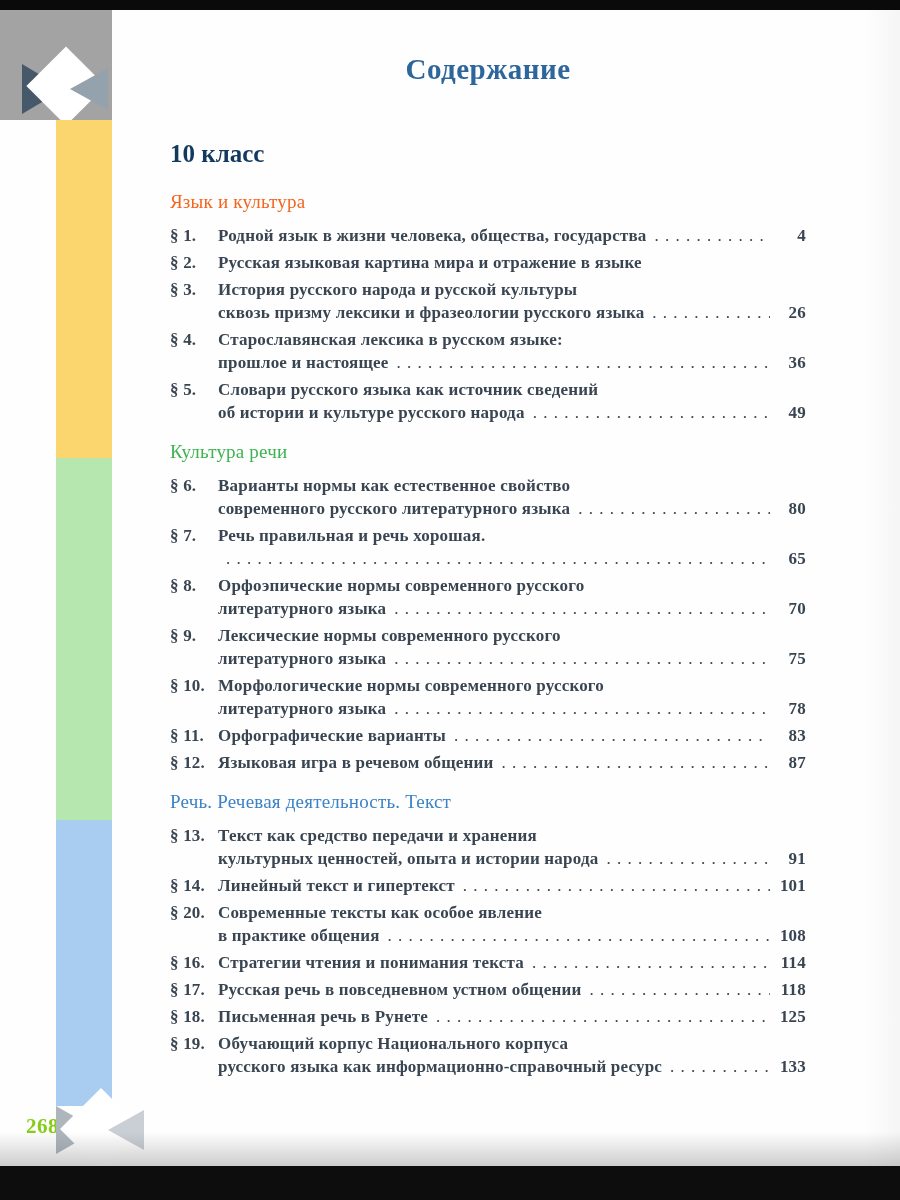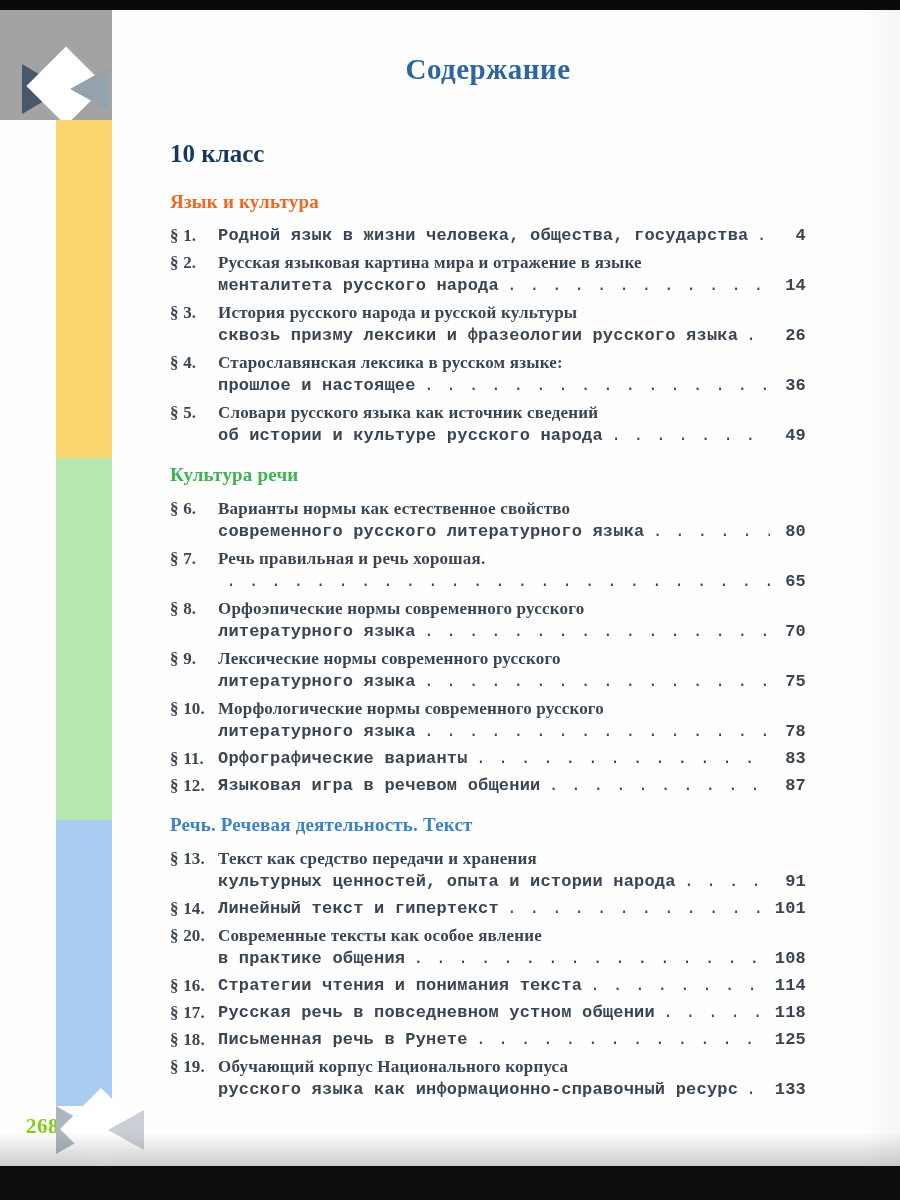--- a/index.html
+++ b/index.html
@@ -111,40 +111,40 @@
   }
   .grade {
     margin-top: 54px;
     font-size: 25px;
     line-height: 28px;
     font-weight: bold;
   }
   .section-heading {
     font-size: 19px;
     line-height: 24px;
-    font-weight: bold;
+    font-weight: normal;
     margin: 16px 0 10px 0;
     letter-spacing: 0.2px;
   }
   .section-heading.first { margin-top: 22px; }
   .entry {
     display: flex;
     margin-bottom: 4px;
     font-size: 17px;
     line-height: 23px;
     font-weight: 600;
     color: #3a4552;
     letter-spacing: 0.2px;
   }
   .entry-num {
     flex: 0 0 48px;
     white-space: nowrap;
   }
   .entry-body { flex: 1 1 auto; min-width: 0; }
-  .entry-line.last { display: flex; align-items: center; font-family: Liberation Mono, monospace; }
+  .entry-line.last { display: flex; align-items: center; }
   .entry-text { white-space: nowrap; }
   .leader {
     flex: 1 1 auto;
     overflow: hidden;
     white-space: nowrap;
     margin: 0 6px 0 8px;
     min-width: 10px;
     font-weight: 400;
     letter-spacing: 1px;
     color: #3a4552;
@@ -188,25 +188,20 @@
               <span class="entry-text">Родной язык в жизни человека, общества, государства</span>
               <span class="leader"></span>
               <span class="entry-page">4</span>
             </div>
           </div>
         </div>
         <div class="entry">
           <div class="entry-num">§ 2.</div>
           <div class="entry-body">
             <div class="entry-line"><span class="entry-text">Русская языковая картина мира и отражение в языке</span></div>
-            <div class="entry-line last">
-              <span class="entry-text">менталитета русского народа</span>
-              <span class="leader"></span>
-              <span class="entry-page">14</span>
-            </div>
           </div>
         </div>
         <div class="entry">
           <div class="entry-num">§ 3.</div>
           <div class="entry-body">
             <div class="entry-line"><span class="entry-text">История русского народа и русской культуры</span></div>
             <div class="entry-line last">
               <span class="entry-text">сквозь призму лексики и фразеологии русского языка</span>
               <span class="leader"></span>
               <span class="entry-page">26</span>

